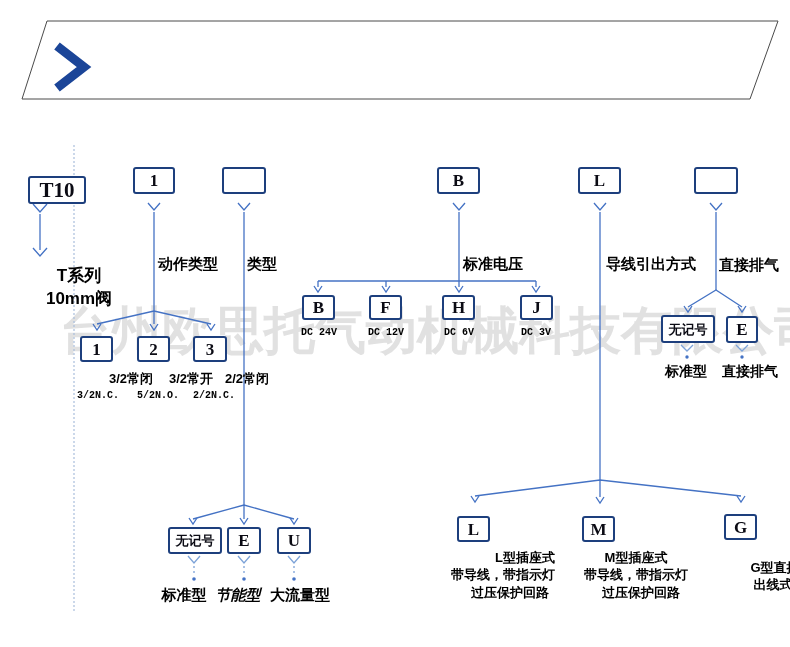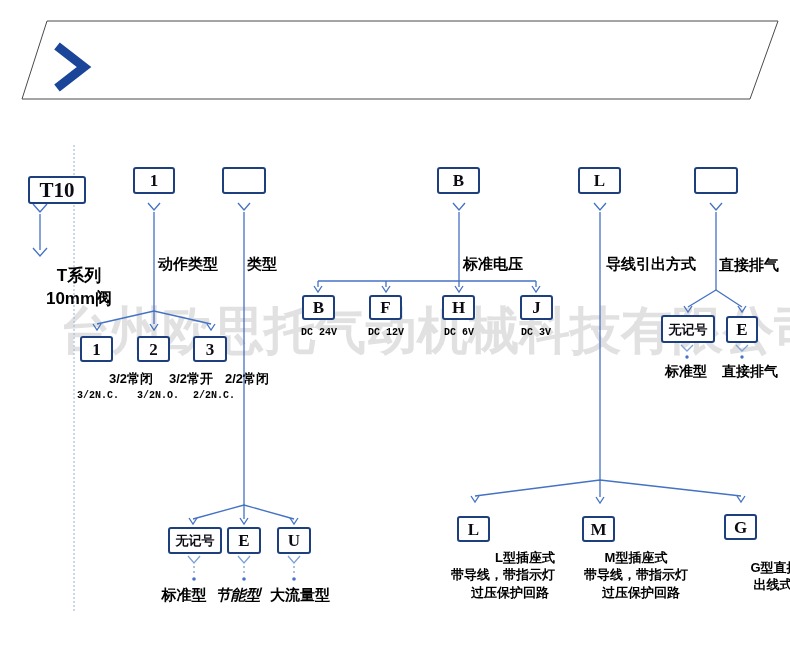--- a/index.html
+++ b/index.html
@@ -133,21 +133,21 @@
   <div class="lbl cat" style="left:463px;top:228px;">标准电压</div>
   <div class="lbl cat" style="left:606px;top:228px;">导线引出方式</div>
   <div class="lbl cat" style="left:719px;top:229px;">直接排气</div>
 
   <div class="box" style="left:80px;top:336px;width:33px;height:26px;">1</div>
   <div class="box" style="left:137px;top:336px;width:33px;height:26px;">2</div>
   <div class="box" style="left:193px;top:336px;width:34px;height:26px;">3</div>
   <div class="lbl zh13" style="left:77px;top:370px;">3/2常闭</div>
   <div class="lbl mono" style="left:77px;top:390px;">3/2N.C.</div>
   <div class="lbl zh13" style="left:137px;top:370px;">3/2常开</div>
-  <div class="lbl mono" style="left:137px;top:390px;">3/2N.O.</div>
+  <div class="lbl mono" style="left:137px;top:390px;">5/2N.O.</div>
   <div class="lbl zh13" style="left:193px;top:370px;">2/2常闭</div>
   <div class="lbl mono" style="left:193px;top:390px;">2/2N.C.</div>
 
   <div class="box" style="left:302px;top:295px;width:33px;height:25px;">B</div>
   <div class="box" style="left:369px;top:295px;width:33px;height:25px;">F</div>
   <div class="box" style="left:442px;top:295px;width:33px;height:25px;">H</div>
   <div class="box" style="left:520px;top:295px;width:33px;height:25px;">J</div>
   <div class="lbl mono ctr" style="left:319px;top:327px;">DC 24V</div>
   <div class="lbl mono ctr" style="left:386px;top:327px;">DC 12V</div>
   <div class="lbl mono ctr" style="left:459px;top:327px;">DC 6V</div>

